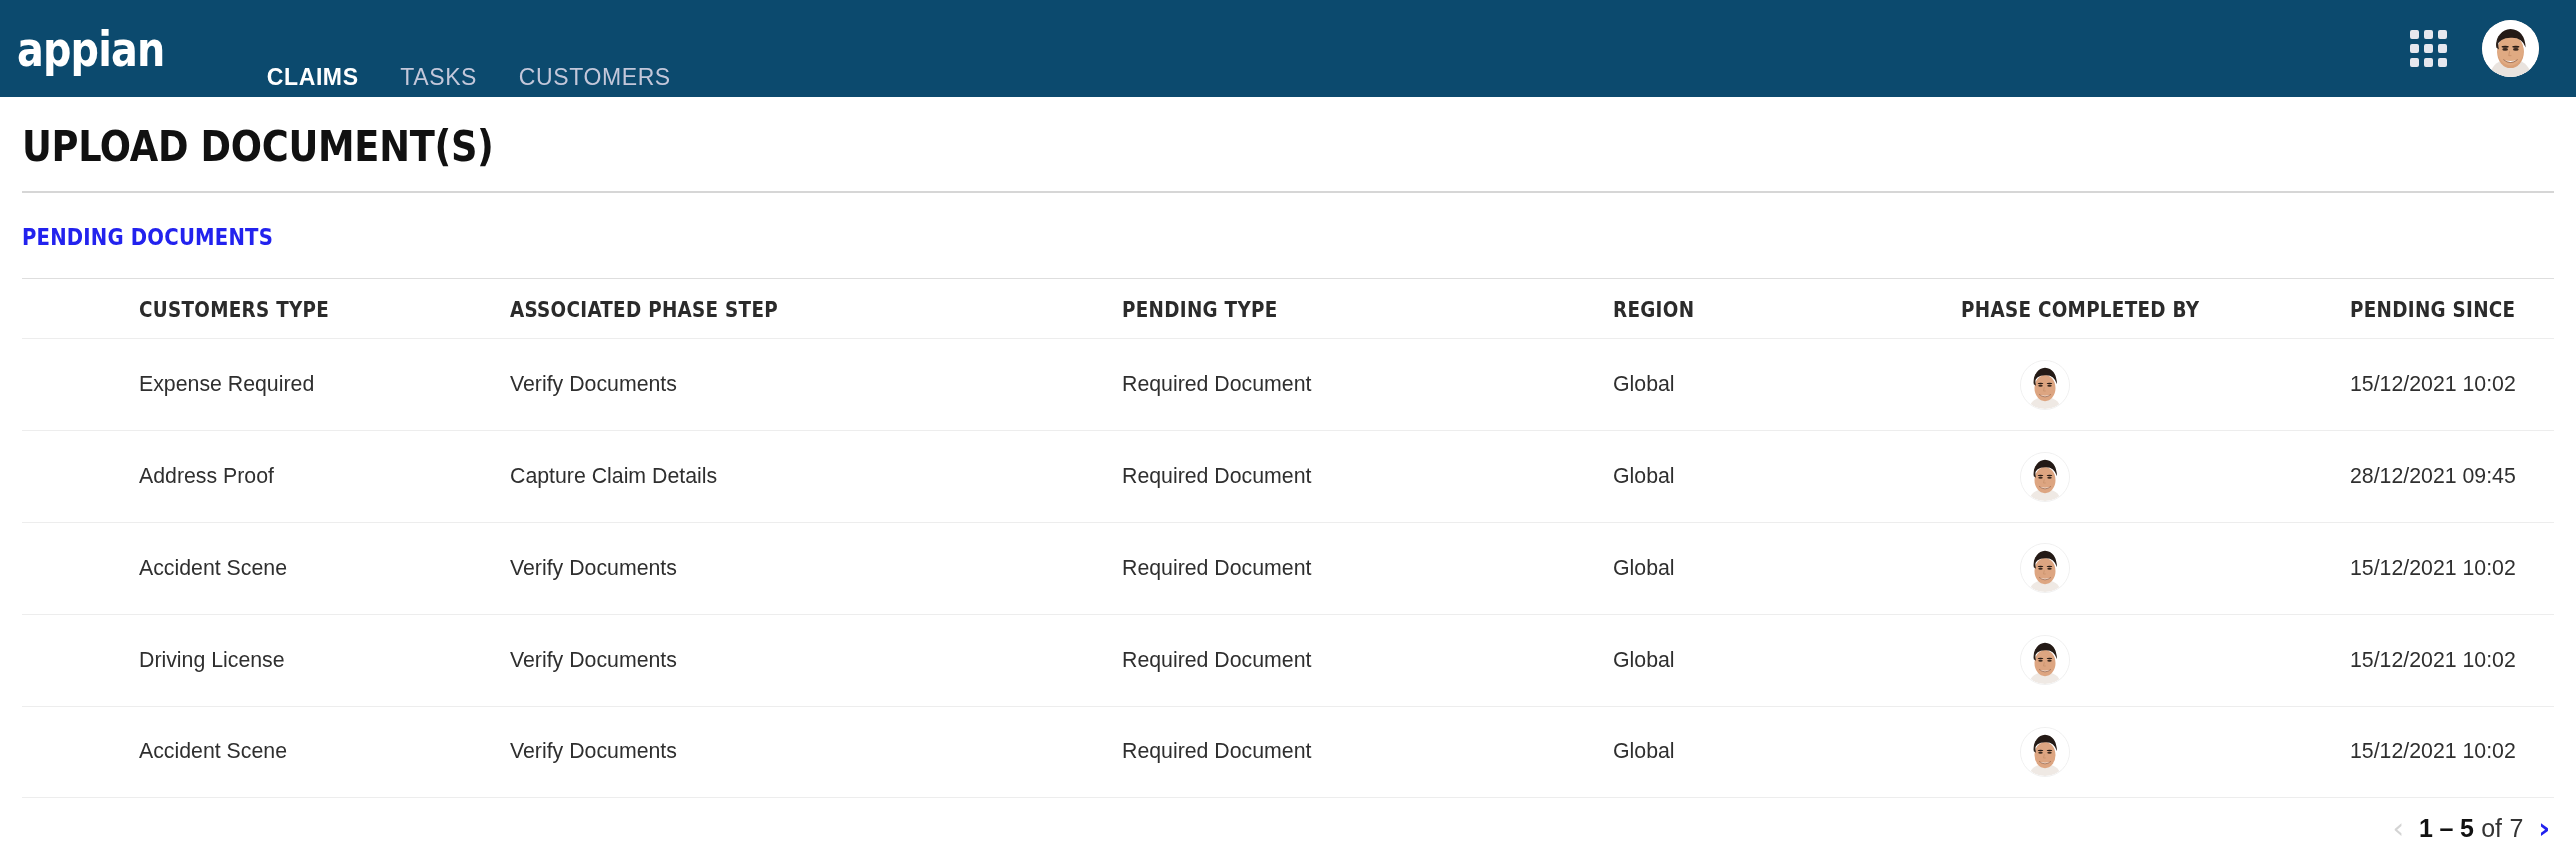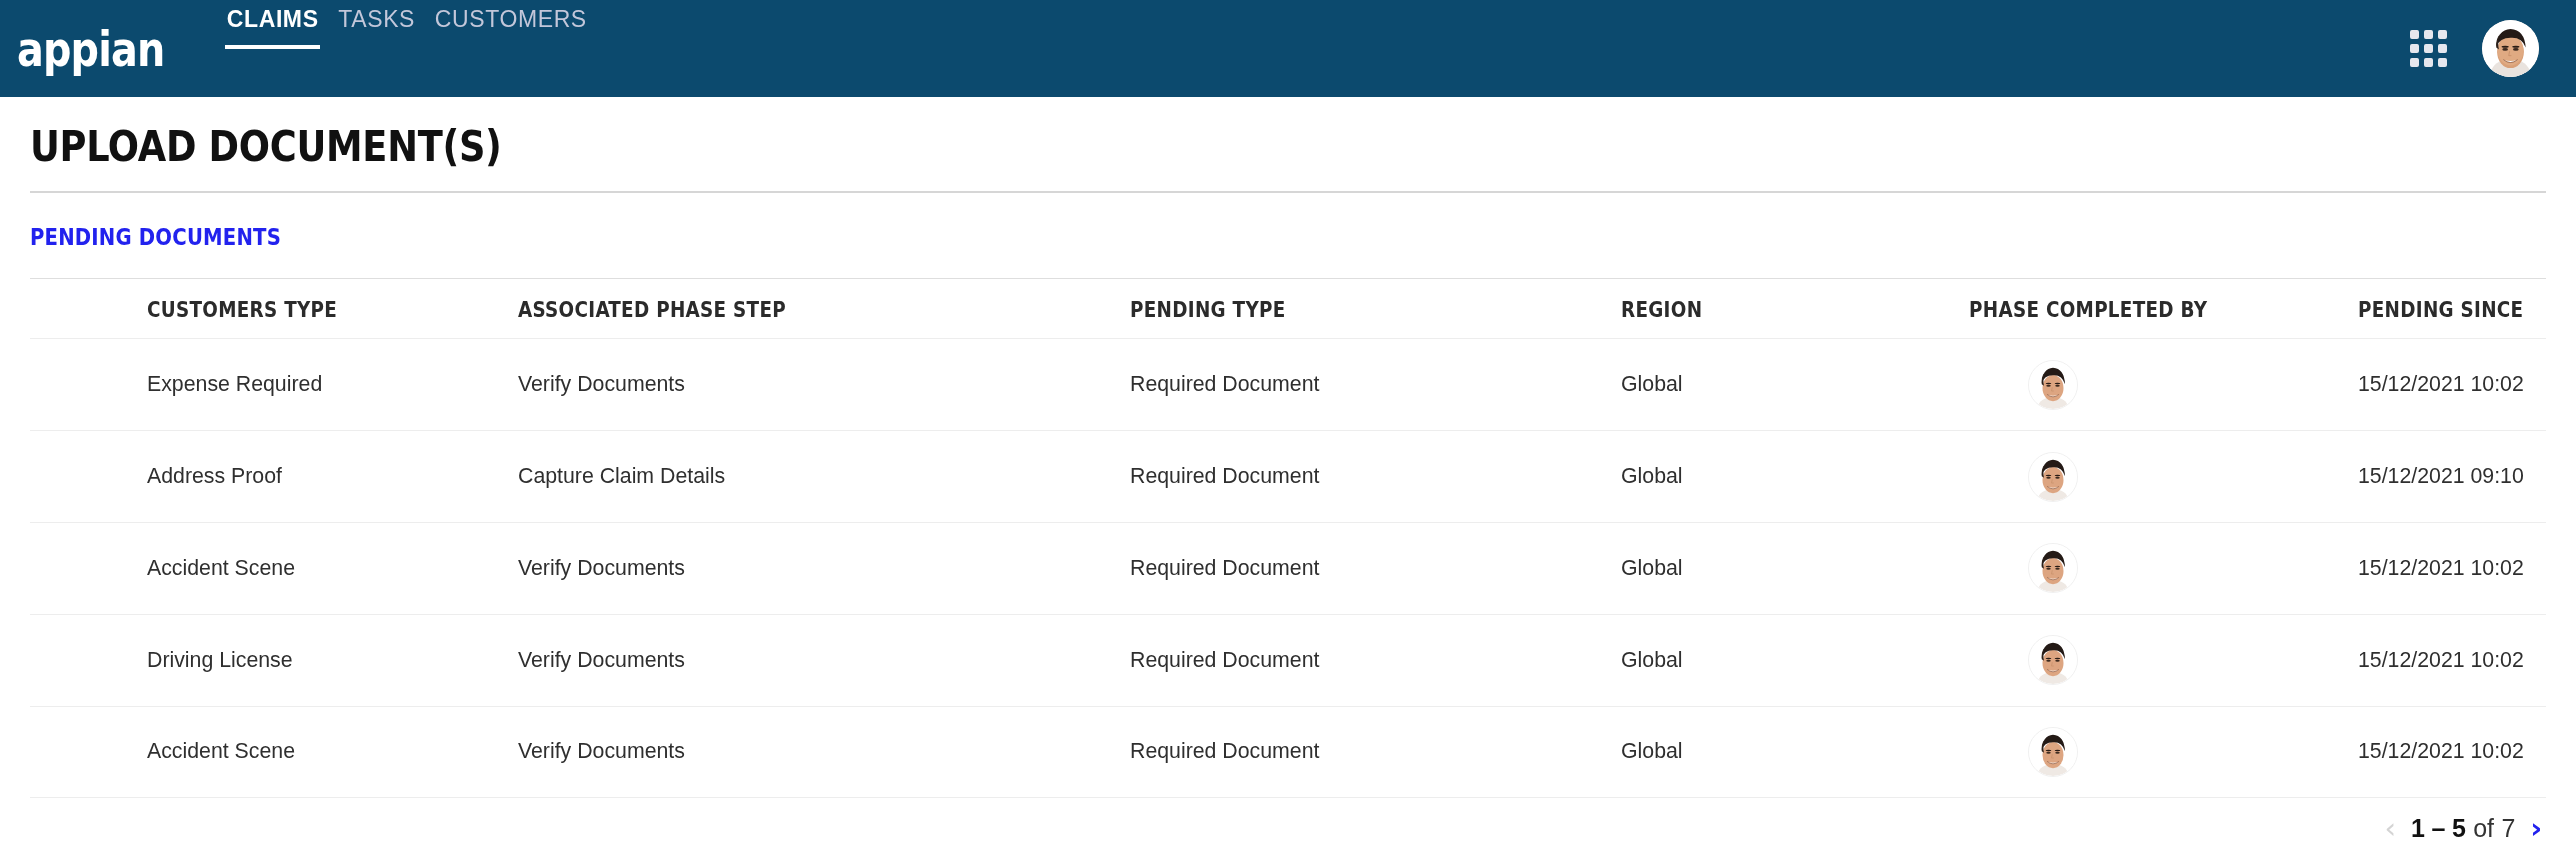--- a/index.html
+++ b/index.html
@@ -30,23 +30,24 @@
     font-size: 48px;
     font-weight: 700;
     letter-spacing: -0.9px;
     line-height: 1;
     font-family: "DejaVu Sans Condensed", "Liberation Sans Narrow", "Liberation Sans", sans-serif;
     transform: scaleX(0.92);
     transform-origin: left center;
   }
   .nav-tabs {
     display: flex;
-    align-items: flex-start;
-    gap: 16px;
+    align-items: flex-end;
+    gap: 38px;
     height: 100%;
+    margin-left: 40px;
   }
   .nav-tab {
     position: relative;
     color: #c3c7da;
     font-size: 23px;
     letter-spacing: 0.6px;
     padding: 5.6px 1.9px 5.6px 1.9px;
     cursor: pointer;
     white-space: nowrap;
   }
@@ -86,21 +87,21 @@
     border-radius: 50%;
     overflow: hidden;
     background: #f3ece7;
     cursor: pointer;
     flex: 0 0 auto;
   }
   .avatar-nav svg, .avatar-cell svg { display: block; }
 
   
   .page {
-    padding: 0 30px;
+    padding: 0 22px;
   }
   .page-title {
     font-size: 43px;
     font-weight: 700;
     color: #111111;
     letter-spacing: -0.3px;
     padding: 24px 0 20.4px 0;
     font-family: "DejaVu Sans Condensed", "Liberation Sans Narrow", "Liberation Sans", sans-serif;
     transform: scaleX(0.95);
     transform-origin: left center;
@@ -331,21 +332,21 @@
         <ellipse cx="38" cy="33" rx="3" ry="1.4" fill="#3d2b20"></ellipse>
         <ellipse cx="26" cy="30" rx="3.8" ry="1" fill="#2a1d16"></ellipse>
         <ellipse cx="38" cy="30" rx="3.8" ry="1" fill="#2a1d16"></ellipse>
         <path d="M24 45 Q32 50 40 45 Q32 47.5 24 45 Z" fill="#ffffff"></path>
         <path d="M24 44.5 Q32 51 40 44.5" stroke="#8c5b43" stroke-width="0.9" fill="none"></path>
         <path d="M31 35 L30 40 L33 40" stroke="#c58f68" stroke-width="0.9" fill="none"></path>
       </g>
     </svg>
   </div>
           </td>
-          <td>15/12/2021 09:10</td>
+          <td>28/12/2021 09:45</td>
         </tr>
         <tr>
           <td></td>
           <td>Accident Scene</td>
           <td>Verify Documents</td>
           <td>Required Document</td>
           <td>Global</td>
           <td>
   <div class="avatar-cell">
     <svg viewBox="0 0 64 64" width="48" height="48" aria-hidden="true">

